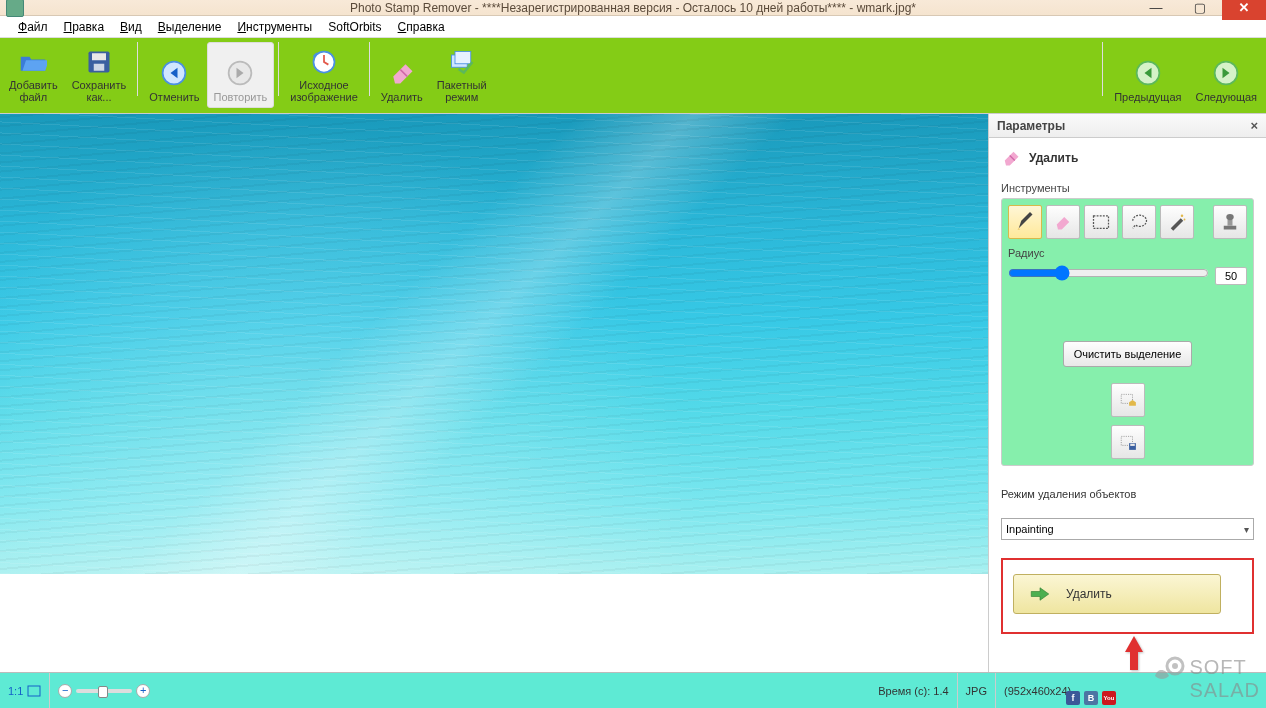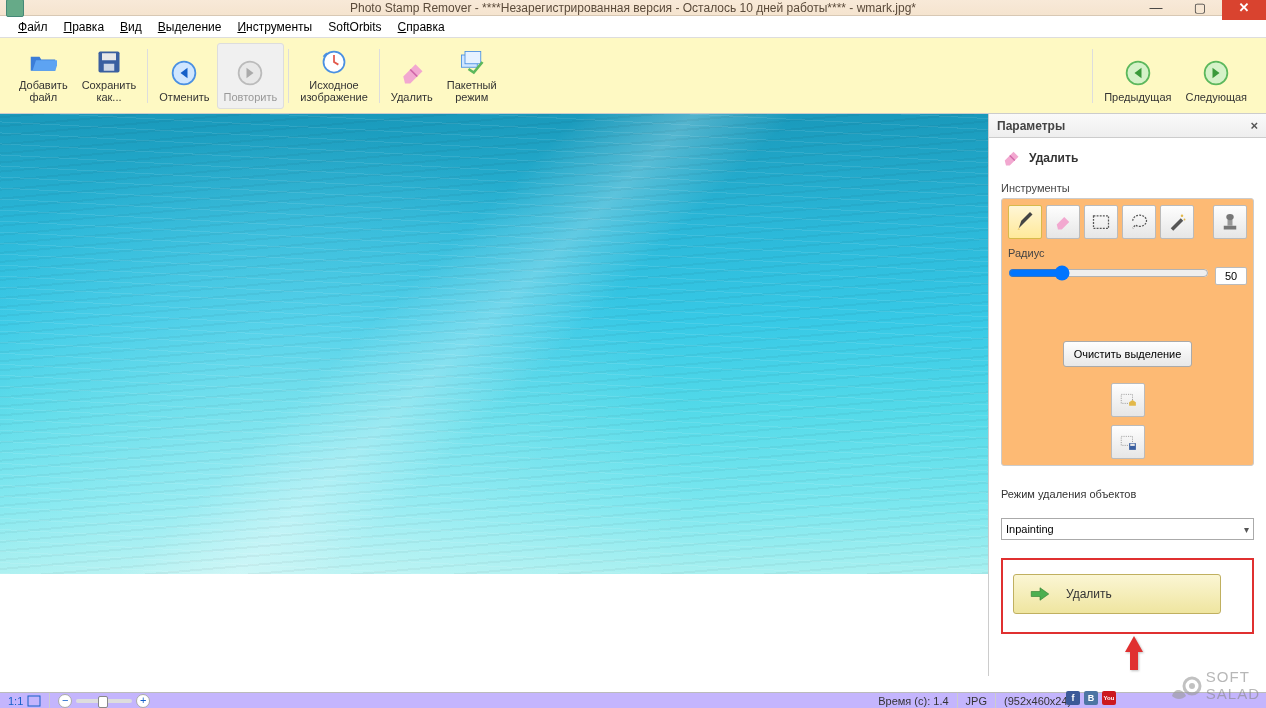--- a/index.html
+++ b/index.html
@@ -12,21 +12,21 @@
 .titlebar .win-controls { margin-left: auto; display: flex; }
 .titlebar .win-btn { width: 44px; height: 24px; display: flex; align-items: center; justify-content: center; font-size: 13px; color: #333; cursor: pointer; }
 .titlebar .win-close { background: #d9432f; color: #fff; font-weight: bold; }
 
 
 .menubar { height: 22px; background: #fff; border-bottom: 1px solid #ddd; display: flex; align-items: center; padding-left: 10px; font-size: 12px; }
 .menubar .menu-item { padding: 2px 8px; cursor: pointer; }
 .menubar .menu-item u { text-decoration: underline; }
 
 
-.toolbar { height: 76px; background: #fef9c3; border-bottom: 1px solid #ccc; display: flex; align-items: center; padding: 4px 12px; }
+.toolbar { height: 76px; background: #84cc16; border-bottom: 1px solid #ccc; display: flex; align-items: flex-start; padding: 4px 2px; }
 .toolbar .tool-btn { display: flex; flex-direction: column; align-items: center; justify-content: flex-end; padding: 4px 6px; min-width: 56px; height: 66px; cursor: pointer; border: 1px solid transparent; border-radius: 3px; }
 .toolbar .tool-btn.pressed { background: #f0f0f0; border: 1px solid #ddd; }
 .toolbar .tool-btn .icon-holder { height: 32px; display: flex; align-items: center; justify-content: center; }
 .toolbar .tool-btn .label { font-size: 11px; color: #333; text-align: center; line-height: 1.1; margin-top: 2px; }
 .toolbar .sep { width: 1px; height: 54px; background: #ddd; margin: 0 4px; }
 .toolbar .spacer { flex: 1; }
 
 
 .ic { width: 28px; height: 28px; }
 svg { display: block; }
@@ -52,48 +52,48 @@
   opacity:.5;
 }
 
 
 .right-panel { width: 278px; border-left: 1px solid #ccc; background: #fff; display: flex; flex-direction: column; }
 .panel-header { height: 24px; background: linear-gradient(to bottom, #fafafa, #eee); border-bottom: 1px solid #ccc; display: flex; align-items: center; padding: 0 8px; font-size: 12px; font-weight: bold; color: #444; }
 .panel-header .close { margin-left: auto; font-size: 13px; color: #555; cursor: pointer; }
 .panel-section-title { display: flex; align-items: center; gap: 8px; padding: 10px 12px 6px; font-size: 12px; font-weight: bold; color: #333; }
 .panel-body { padding: 6px 12px; }
 .group-label { font-size: 11px; color: #444; margin: 2px 0 4px; }
-.tool-group { border: 1px solid #ccc; border-radius: 3px; padding: 6px; background: #fdba74; }
+.tool-group { border: 1px solid #ccc; border-radius: 3px; padding: 6px; background: #86efac; }
 .tool-row { display: flex; gap: 4px; align-items: center; }
 .tool-icon-btn { width: 34px; height: 34px; border: 1px solid #bbb; background: linear-gradient(to bottom, #fefefe, #e6e6e6); border-radius: 2px; display: flex; align-items: center; justify-content: center; cursor: pointer; }
 .tool-icon-btn.active { background: linear-gradient(to bottom, #fff6d6, #ffe99a); border-color: #d8b94a; }
 .slider-row { display: flex; align-items: flex-end; gap: 6px; margin-top: 6px; }
 .slider { flex: 1; }
 .slider input[type=range] { width: 100%; }
 .radius-val { width: 32px; font-size: 11px; border: 1px solid #bbb; text-align: center; padding: 2px 0; border-radius: 2px; background: #fff; }
 .action-row { display: flex; gap: 8px; margin-top: 56px; align-items: center; flex-direction: column; }
 .btn { font-size: 11px; padding: 6px 10px; border: 1px solid #aaa; background: linear-gradient(to bottom, #fefefe, #e8e8e8); border-radius: 3px; cursor: pointer; }
 .mode-label { font-size: 11px; color: #333; margin: 22px 0 18px; }
 .combo { width: 100%; height: 22px; border: 1px solid #aaa; font-size: 11px; padding: 2px 4px; background: #fff; position: relative; display:flex; align-items:center;}
 .combo::after { content: "▾"; position: absolute; right: 4px; color: #555; font-size: 10px; }
 .highlight-box { border: 2px solid #e03030; margin-top: 18px; padding: 14px 10px 18px; position: relative; }
 .arrow-callout { position: absolute; bottom: -38px; left: 48%; }
 .arrow-callout svg { filter: drop-shadow(1px 1px 1px rgba(0,0,0,.25)); }
 .big-btn { width: 208px; height: 40px; border: 1px solid #c0b060; background: linear-gradient(to bottom, #fbf6d4, #efe5a0); border-radius: 3px; display: flex; align-items: center; gap: 16px; padding-left: 16px; font-size: 12px; cursor: pointer; color:#333; }
 .big-btn .arrow { width: 20px; height: 16px; }
 
 
-.statusbar { position: absolute; bottom: 0; left: 0; right: 0; height: 16px; border-top: 1px solid #bbb; background: #c4b5fd; display: flex; align-items: center; font-size: 11px; color: #1560c8; }
+.statusbar { position: absolute; bottom: 0; left: 0; right: 0; height: 36px; border-top: 1px solid #bbb; background: #5eead4; display: flex; align-items: center; font-size: 11px; color: #1560c8; }
 .statusbar .cell { padding: 0 8px; border-right: 1px solid #ccc; height: 100%; display: flex; align-items: center; }
 .statusbar .cell.w { color: #333; }
 .zoom-ctrl { display: flex; align-items: center; gap: 4px; }
 .zoom-ctrl .zb { width: 14px; height: 14px; border: 1px solid #aaa; border-radius: 50%; display: flex; align-items: center; justify-content: center; font-size: 11px; line-height: 1; background: #fff; cursor: pointer; }
 .zoom-ctrl .zline { width: 56px; height: 4px; background: #ddd; border-radius: 2px; position: relative; }
 .zoom-ctrl .zline::after { content: ""; position: absolute; left: 22px; top: -3px; width: 8px; height: 10px; background: #fff; border: 1px solid #888; border-radius: 2px; }
-.watermark-logo { position: absolute; right: 6px; bottom: 6px; font-family: Georgia, serif; font-size: 15px; color: #888; opacity: .6; display:flex; align-items:flex-end; gap:4px; pointer-events:none;}
+.watermark-logo { position: absolute; right: 6px; bottom: 6px; font-family: Georgia, serif; font-size: 20px; color: #888; opacity: .6; display:flex; align-items:flex-start; gap:4px; pointer-events:none;}
 .watermark-logo .wm1 { font-weight: 400; letter-spacing: 1px; }
 .watermark-logo .wm2 { font-weight: 400; letter-spacing: 1px; }
 .social-icons { position: absolute; right: 150px; bottom: 3px; display: flex; gap: 4px; }
 .soc { width: 14px; height: 14px; border-radius: 2px; display:flex; align-items:center; justify-content:center; font-size:9px; color:#fff; font-weight:bold;}
 </style>
 </head>
 <body>
 
 <div class="titlebar">
   <div class="app-icon"></div>

